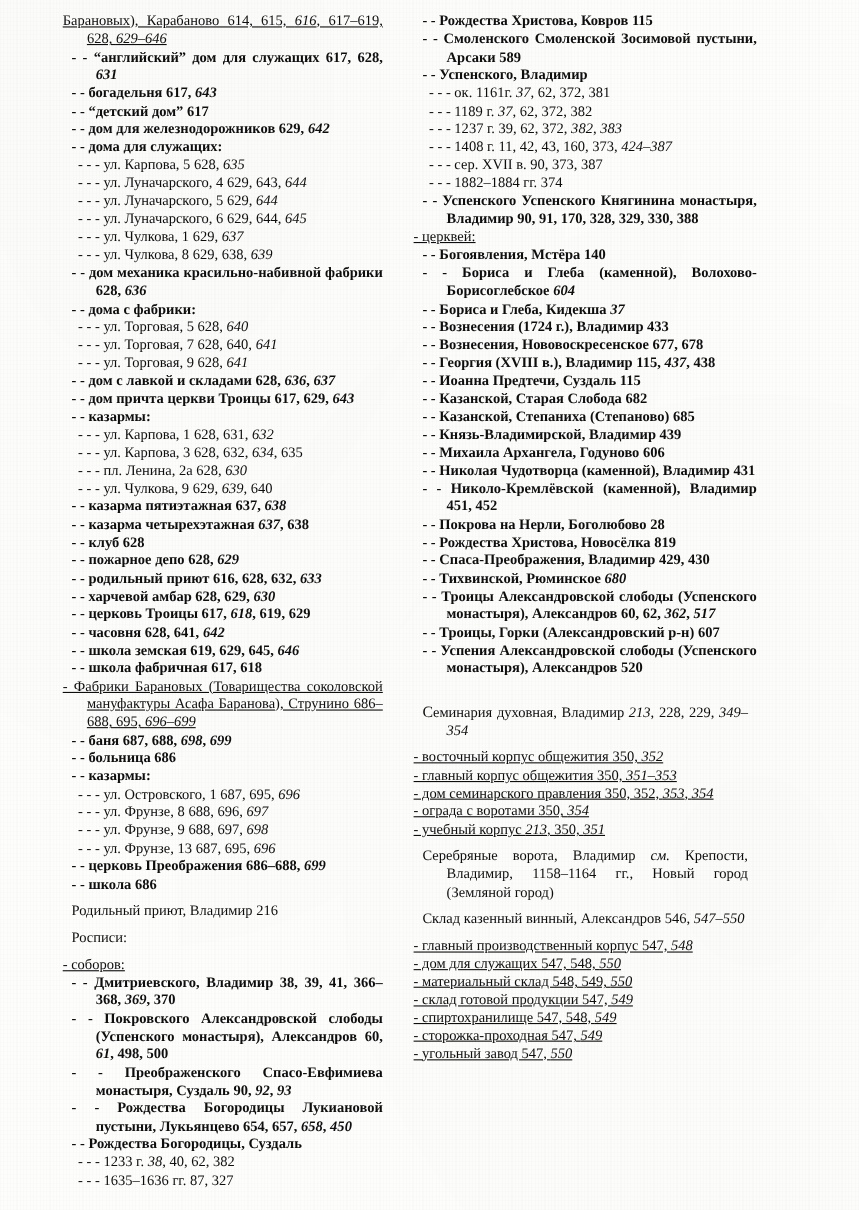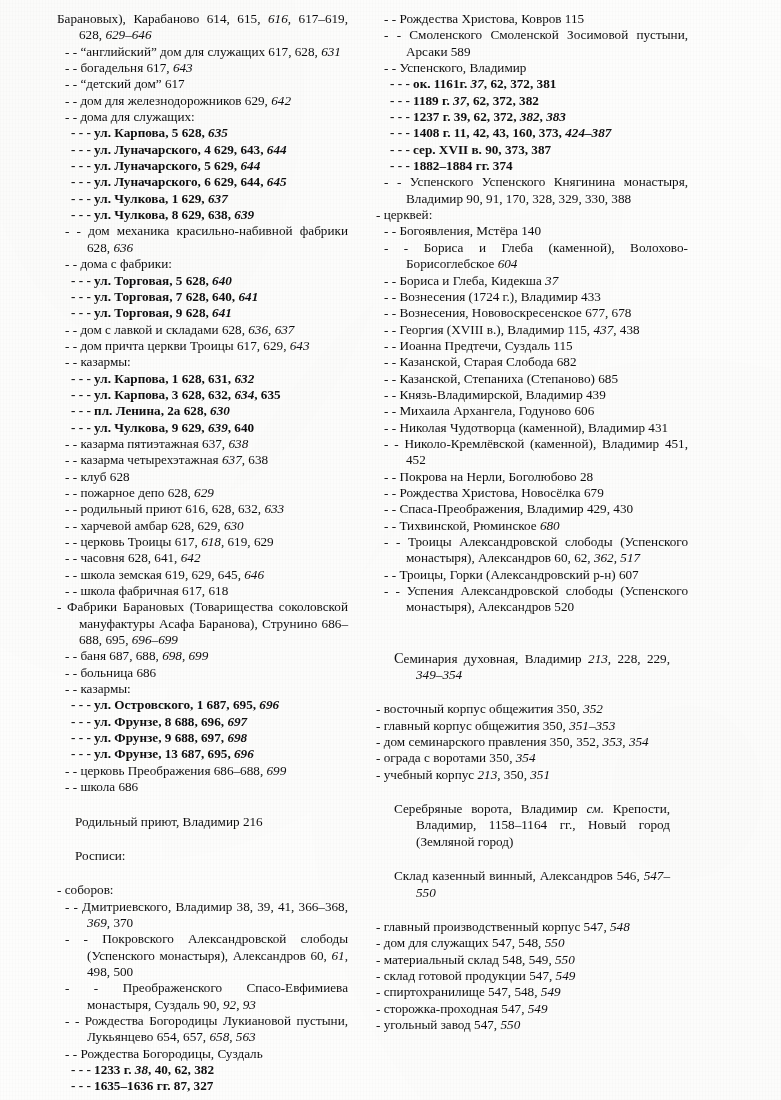--- a/index.html
+++ b/index.html
@@ -48,28 +48,28 @@
   .entry {
     font-size: 13.2px;
     line-height: 16.35px;
     text-align: justify;
     text-justify: inter-word;
     margin: 0;
     hyphens: manual;
     word-spacing: 0;
   }
   
-  .entry.lvl0 { padding-left: 22px; text-indent: -22px; }
-  .entry.lvl1 { padding-left: 30px; text-indent: -22px; }
-  .entry.lvl2 { padding-left: 44px; text-indent: -30px; font-weight: bold; }
+  .entry.lvl0 { padding-left: 22px; text-indent: -22px; text-decoration: underline; }
+  .entry.lvl1 { padding-left: 30px; text-indent: -22px; font-weight: bold; }
+  .entry.lvl2 { padding-left: 44px; text-indent: -30px; }
 
   .sechead {
     font-size: 13.2px;
     line-height: 16.35px;
-    margin: 18px;
+    margin: 8px;
     padding-left: 22px;
     text-indent: -22px;
     text-align: justify;
   }
   .sechead .cap {
     font-size: 14.4px;
   }
   .gap { height: 16px; }
   em.it {
     font-style: italic;
@@ -123,21 +123,21 @@
       <p class="entry lvl2">- - - ул. Фрунзе, 9 688, 697, <em class="it">698</em></p>
       <p class="entry lvl2">- - - ул. Фрунзе, 13 687, 695, <em class="it">696</em></p>
       <p class="entry lvl1">- - церковь Преображения 686–688, <em class="it">699</em></p>
       <p class="entry lvl1">- - школа 686</p>
       <p class="sechead">Родильный приют, Владимир 216</p>
       <p class="sechead">Росписи:</p>
       <p class="entry lvl0">- соборов:</p>
       <p class="entry lvl1">- - Дмитриевского, Владимир 38, 39, 41, 366–368, <em class="it">369</em>, 370</p>
       <p class="entry lvl1">- - Покровского Александровской слободы (Успенского монастыря), Александров 60, <em class="it">61</em>, 498, 500</p>
       <p class="entry lvl1">- - Преображенского Спасо-Евфимиева монастыря, Суздаль 90, <em class="it">92</em>, <em class="it">93</em></p>
-      <p class="entry lvl1">- - Рождества Богородицы Лукиановой пустыни, Лукьянцево 654, 657, <em class="it">658</em>, <em class="it">563</em></p>
+      <p class="entry lvl1">- - Рождества Богородицы Лукиановой пустыни, Лукьянцево 654, 657, <em class="it">658</em>, <em class="it">450</em></p>
       <p class="entry lvl1">- - Рождества Богородицы, Суздаль</p>
       <p class="entry lvl2">- - - 1233 г. <em class="it">38</em>, 40, 62, 382</p>
       <p class="entry lvl2">- - - 1635–1636 гг. 87, 327</p>
     </div>
   <div class="column right" id="col-right">
       <p class="entry lvl1">- - Рождества Христова, Ковров 115</p>
       <p class="entry lvl1">- - Смоленского Смоленской Зосимовой пустыни, Арсаки 589</p>
       <p class="entry lvl1">- - Успенского, Владимир</p>
       <p class="entry lvl2">- - - ок. 1161г. <em class="it">37</em>, 62, 372, 381</p>
       <p class="entry lvl2">- - - 1189 г. <em class="it">37</em>, 62, 372, 382</p>
@@ -154,21 +154,21 @@
       <p class="entry lvl1">- - Вознесения, Нововоскресенское 677, 678</p>
       <p class="entry lvl1">- - Георгия (XVIII в.), Владимир 115, <em class="it">437</em>, 438</p>
       <p class="entry lvl1">- - Иоанна Предтечи, Суздаль 115</p>
       <p class="entry lvl1">- - Казанской, Старая Слобода 682</p>
       <p class="entry lvl1">- - Казанской, Степаниха (Степаново) 685</p>
       <p class="entry lvl1">- - Князь-Владимирской, Владимир 439</p>
       <p class="entry lvl1">- - Михаила Архангела, Годуново 606</p>
       <p class="entry lvl1">- - Николая Чудотворца (каменной), Владимир 431</p>
       <p class="entry lvl1">- - Николо-Кремлёвской (каменной), Владимир 451, 452</p>
       <p class="entry lvl1">- - Покрова на Нерли, Боголюбово 28</p>
-      <p class="entry lvl1">- - Рождества Христова, Новосёлка 679</p>
+      <p class="entry lvl1">- - Рождества Христова, Новосёлка 819</p>
       <p class="entry lvl1">- - Спаса-Преображения, Владимир 429, 430</p>
       <p class="entry lvl1">- - Тихвинской, Рюминское <em class="it">680</em></p>
       <p class="entry lvl1">- - Троицы Александровской слободы (Успенского монастыря), Александров 60, 62, <em class="it">362</em>, <em class="it">517</em></p>
       <p class="entry lvl1">- - Троицы, Горки (Александровский р-н) 607</p>
       <p class="entry lvl1">- - Успения Александровской слободы (Успенского монастыря), Александров 520</p>
       <div class="gap"></div>
       <p class="sechead"><span class="cap">С</span>еминария духовная, Владимир <em class="it">213</em>, 228, 229, <em class="it">349–354</em></p>
       <p class="entry lvl0">- восточный корпус общежития 350, <em class="it">352</em></p>
       <p class="entry lvl0">- главный корпус общежития 350, <em class="it">351–353</em></p>
       <p class="entry lvl0">- дом семинарского правления 350, 352, <em class="it">353</em>, <em class="it">354</em></p>

